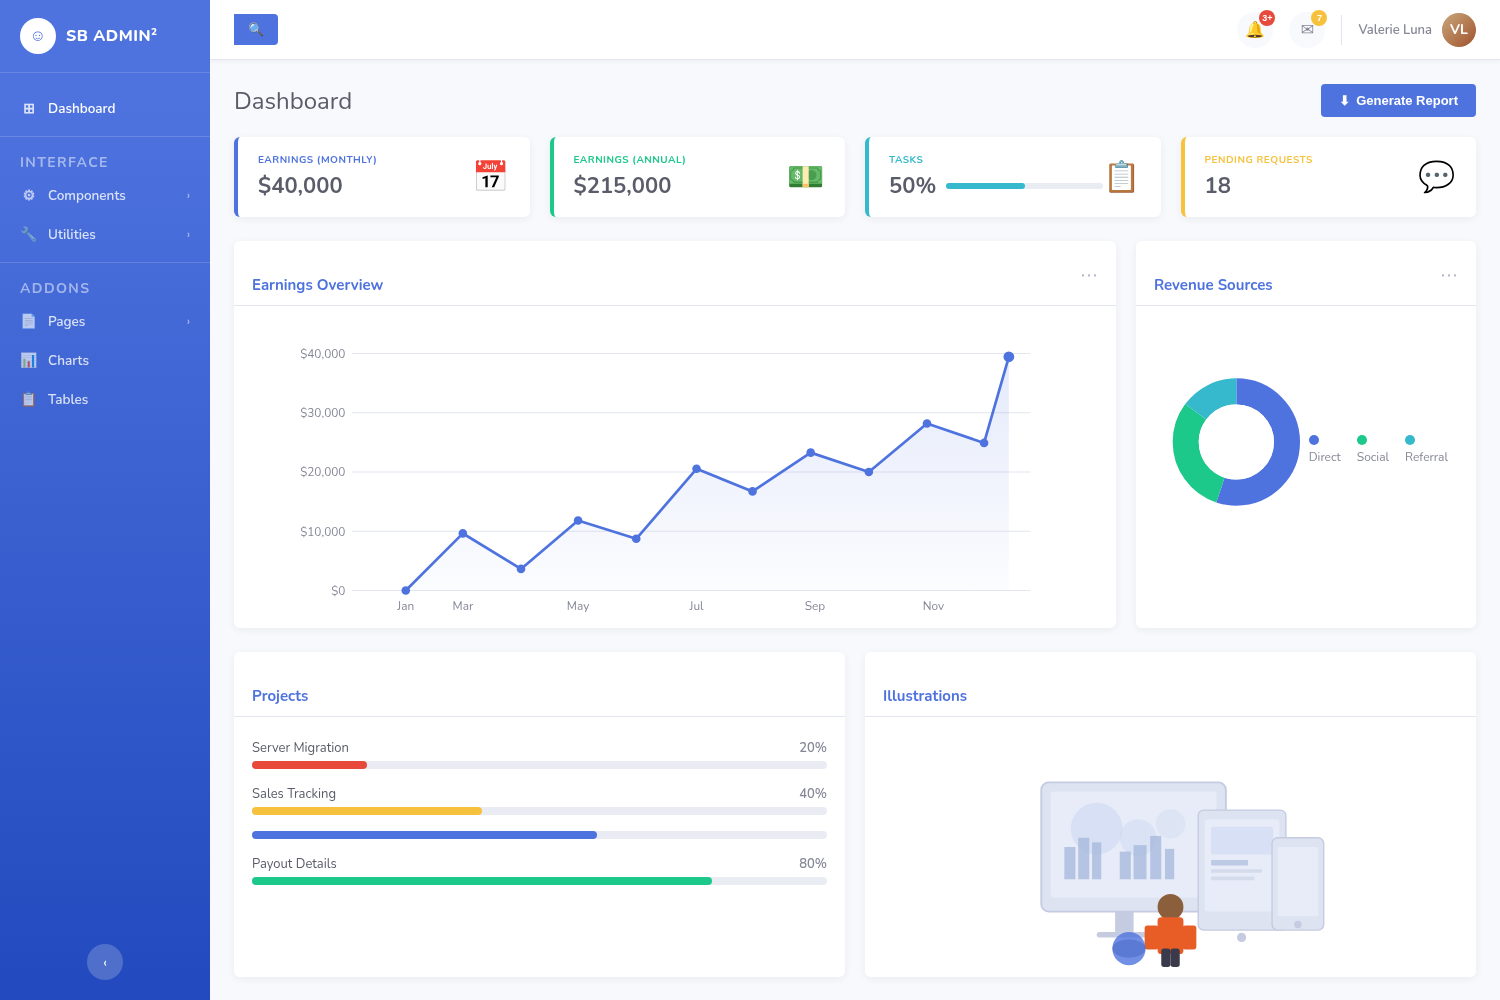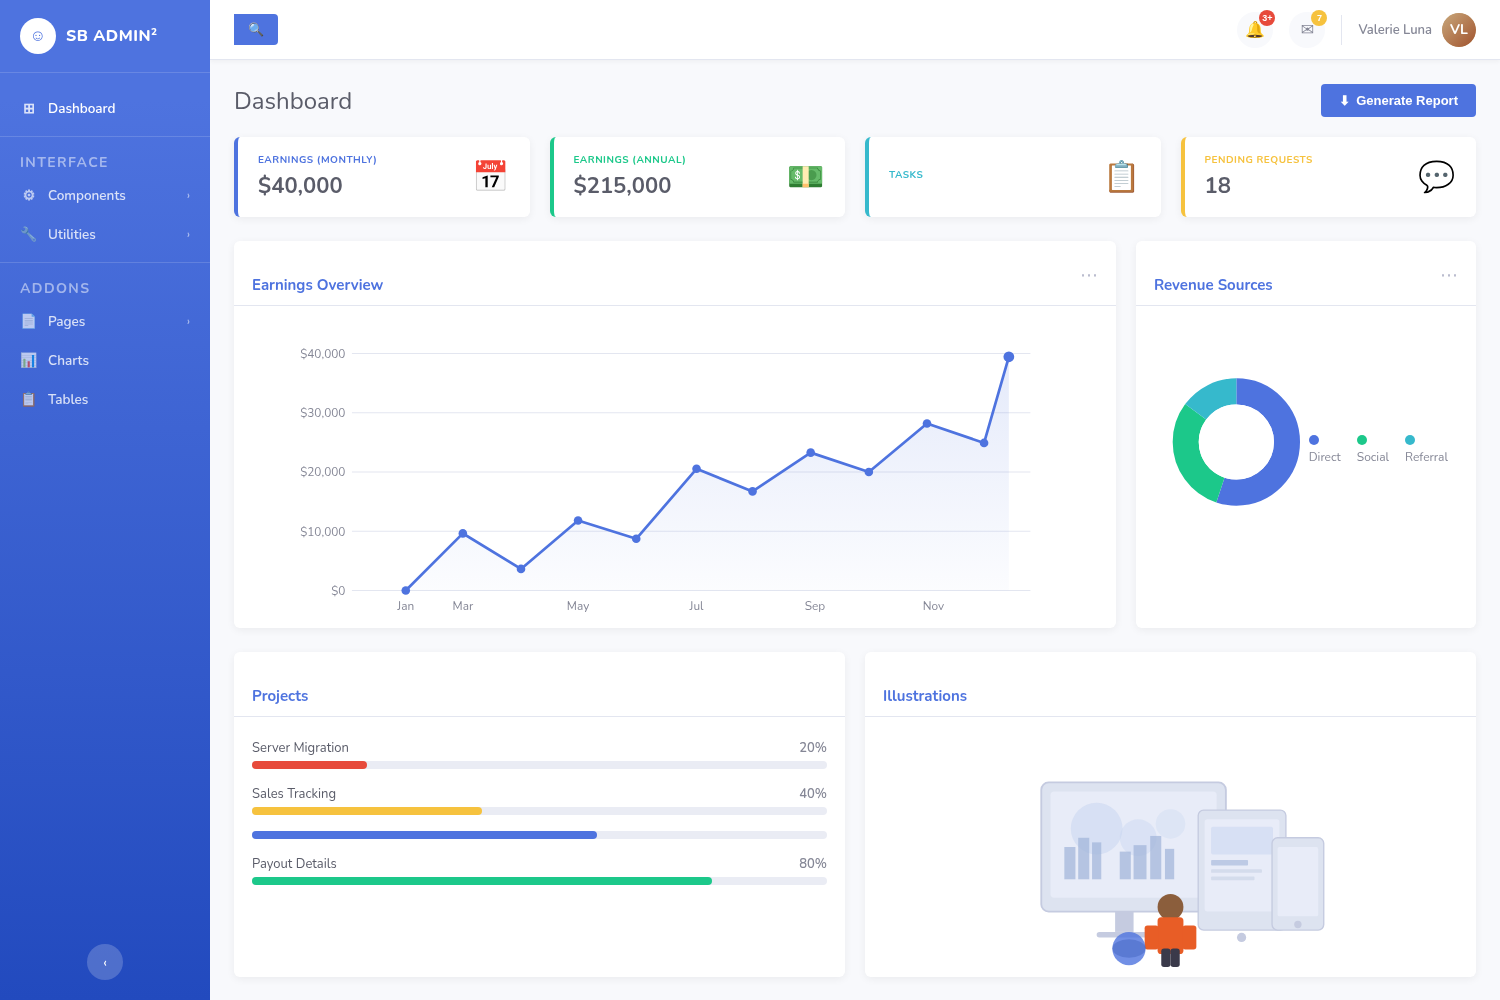--- a/index.html
+++ b/index.html
@@ -391,20 +391,26 @@
         <div>
           <div class="stat-label">EARNINGS (ANNUAL)</div>
           <div class="stat-value">$215,000</div>
         </div>
         <div class="stat-icon">💵</div>
       </div>
 
       <div class="stat-card teal">
         <div class="stat-progress-container">
           <div class="stat-label">TASKS</div>
+          <div class="stat-progress-row">
+            <div class="stat-value">50%</div>
+            <div class="stat-progress-bar-bg">
+              <div class="stat-progress-fill"></div>
+            </div>
+          </div>
         </div>
         <div class="stat-icon">📋</div>
       </div>
 
       <div class="stat-card yellow">
         <div>
           <div class="stat-label">PENDING REQUESTS</div>
           <div class="stat-value">18</div>
         </div>
         <div class="stat-icon">💬</div>

